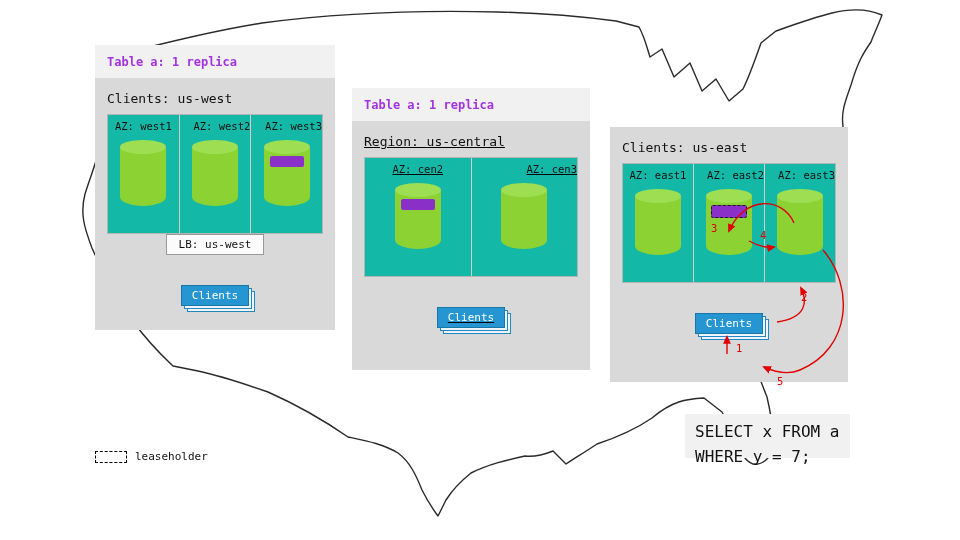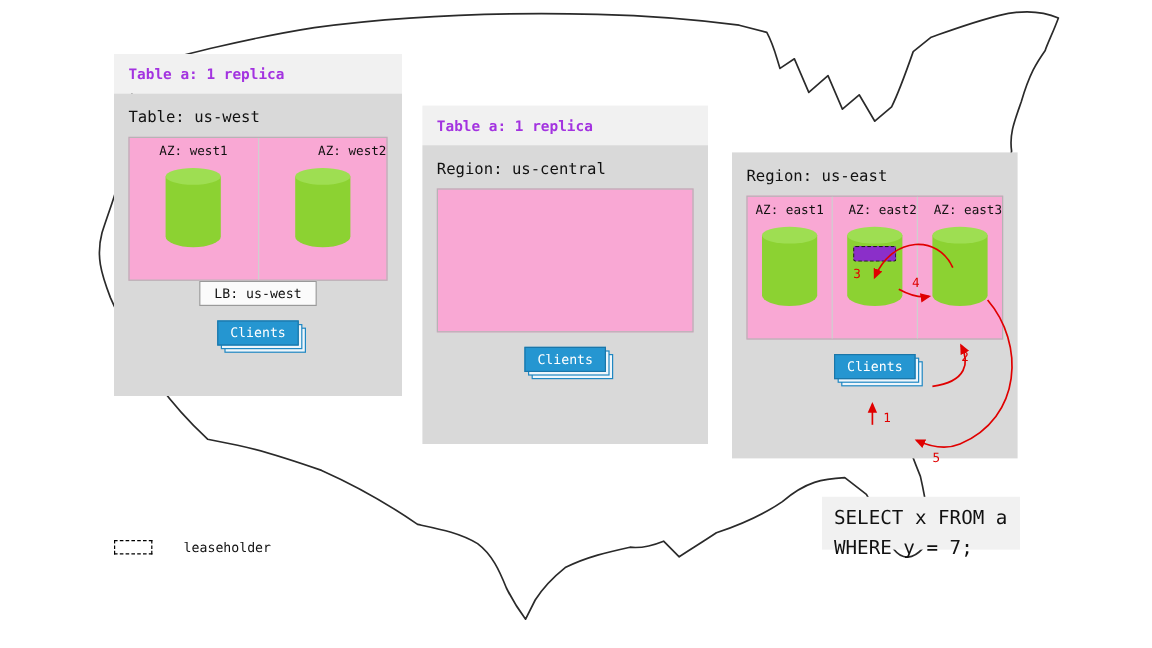--- a/index.html
+++ b/index.html
@@ -15,21 +15,21 @@
   
   .panel { position:absolute; z-index:3; }
   .panel-header {
     height:33px; background:#f1f1f1; display:flex; align-items:center;
     padding:0 12px; box-sizing:border-box;
     color:var(--header-purple,#a333e0); font-size:12px; font-weight:bold;
   }
   .panel-body { background:#d9d9d9; padding:12px; box-sizing:border-box; }
   .region-title { font-size:13px; color:#111; margin:1px 0 8px 0; }
 
-  .az-strip { background:#f9a8d4; border:1px solid #b5b5b5; display:flex; height:120px; box-sizing:border-box; }
+  .az-strip { background:#14b8a6; border:1px solid #b5b5b5; display:flex; height:120px; box-sizing:border-box; }
   .az-col { flex:1; text-align:center; padding-top:5px; }
   .az-col + .az-col { border-left:1px solid #cfcfcf;text-align:right; }
   .az-label { font-size:10.5px; color:#111; }
 
   .cyl { position:relative; width:46px; height:66px; margin:8px auto 0 auto; }
   .cyl-body {
     position:absolute; left:0; right:0; top:7px; bottom:0;
     background:var(--replica-green,#8cd232);
     border-radius:0 0 23px 23px / 0 0 9px 9px;
   }
@@ -46,37 +46,37 @@
 
   .lb-row { text-align:center; }
   .lb-box {
     display:flex; align-items:center; justify-content:center;
     width:max-content; height:21px; margin:0 auto; padding:0 12px;
     background:#fbfbfb; border:1px solid #9a9a9a; font-size:11px; color:#111;
     box-sizing:border-box;
   }
   .clients {
     display:flex; align-items:center; justify-content:center;
-    width:max-content; height:21px; margin:12px auto 0 auto; padding:0 10px;
+    width:max-content; height:21px; margin:30px auto 0 auto; padding:0 10px;
     background:var(--clients-blue,#2596d1); color:#ffffff; font-size:11px;
     border:1px solid #1b76a8; box-sizing:border-box;
     box-shadow: 3px 3px 0 -1px #eef6fb, 3px 3px 0 0 #1f87c2,
                 6px 6px 0 -1px #eef6fb, 6px 6px 0 0 #1f87c2;
     text-align: center;
   }
 
   .query-box {
     position:absolute; z-index:4; left:685px; top:414px; width:165px; height:44px;
     background:#f1f1f1; font-size:16px; line-height:1.55; color:#111;
     padding:6px 10px; box-sizing:border-box; white-space:pre-line;
   }
 
   .legend {
     position:absolute; z-index:3; left:95px; top:450px;
-    display:flex; align-items:flex-start; gap:26px; font-size:11px; color:#111;
+    display:flex; align-items:flex-end; gap:8px; font-size:11px; color:#111;
   }
   .legend-swatch { width:30px; height:10px; background:#ffffff; border:1.6px dashed #000000; }
 
   .arrow-path { fill:none; stroke:var(--arrow-red,#e00000); stroke-width:1.4; }
   .arrow-num { fill:var(--arrow-red,#e00000); font-family:"DejaVu Sans Mono", monospace; font-size:10.5px; }
   #arrowhead path { fill:var(--arrow-red,#e00000); }
   .map-path { fill:none; stroke:#2a2a2a; stroke-width:1.4; stroke-linejoin:round; stroke-linecap:round; }
 </style>
 </head>
 <body>
@@ -99,59 +99,82 @@
       C 245,384 222,376 198,371 L 173,366 C 158,352 145,338 132,320
       C 117,297 103,273 92,248 C 84,227 80,213 85,194 C 92,172 99,156 103,134
       C 106,108 108,82 114,56 Z"></path>
   </svg>
 
   <div class="panel" style="left:95px; top:45px; width:240px;">
     <div class="panel-header">
       <span>Table a: 1 replica</span>
     </div>
     <div class="panel-body" style="height:252px;">
-      <div class="region-title">Table: us-west</div>
+      <div class="region-title">Clients: us-west</div>
       <div class="az-strip">
         <div class="az-col">
           <div class="az-label">AZ: west1</div>
           <div class="cyl">
               <div class="cyl-body"></div>
               <div class="cyl-top"></div>
             </div>
         </div>
         <div class="az-col">
           <div class="az-label">AZ: west2</div>
           <div class="cyl">
               <div class="cyl-body"></div>
               <div class="cyl-top"></div>
+            </div>
+        </div>
+        <div class="az-col">
+          <div class="az-label">AZ: west3</div>
+          <div class="cyl">
+              <div class="cyl-body"></div>
+              <div class="cyl-top"></div>
+              <div class="band"></div>
             </div>
         </div>
       </div>
       <div class="lb-row">
         <div class="lb-box">LB: us-west</div>
       </div>
       <div class="clients">Clients</div>
     </div>
   </div>
 
   <div class="panel" style="left:352px; top:88px; width:238px;">
     <div class="panel-header">
       <span>Table a: 1 replica</span>
     </div>
-    <div class="panel-body" style="height:249px;">
+    <div class="panel-body" style="height:249px;text-decoration:underline;">
       <div class="region-title">Region: us-central</div>
       <div class="az-strip">
+        <div class="az-col">
+          <div class="az-label">AZ: cen2</div>
+          <div class="cyl">
+              <div class="cyl-body"></div>
+              <div class="cyl-top"></div>
+              <div class="band"></div>
+            </div>
+        </div>
+        <div class="az-col">
+          <div class="az-label">AZ: cen3</div>
+          <div class="cyl">
+              <div class="cyl-body"></div>
+              <div class="cyl-top"></div>
+            </div>
+        </div>
       </div>
       <div class="clients">Clients</div>
     </div>
   </div>
 
   <div class="panel" style="left:610px; top:127px; width:238px;">
     <div class="panel-body" style="height:255px;">
-      <div class="region-title">Region: us-east</div>
+      <div class="region-title">Clients: us-east</div>
       <div class="az-strip">
         <div class="az-col">
           <div class="az-label">AZ: east1</div>
           <div class="cyl">
               <div class="cyl-body"></div>
               <div class="cyl-top"></div>
             </div>
         </div>
         <div class="az-col">
           <div class="az-label">AZ: east2</div>

